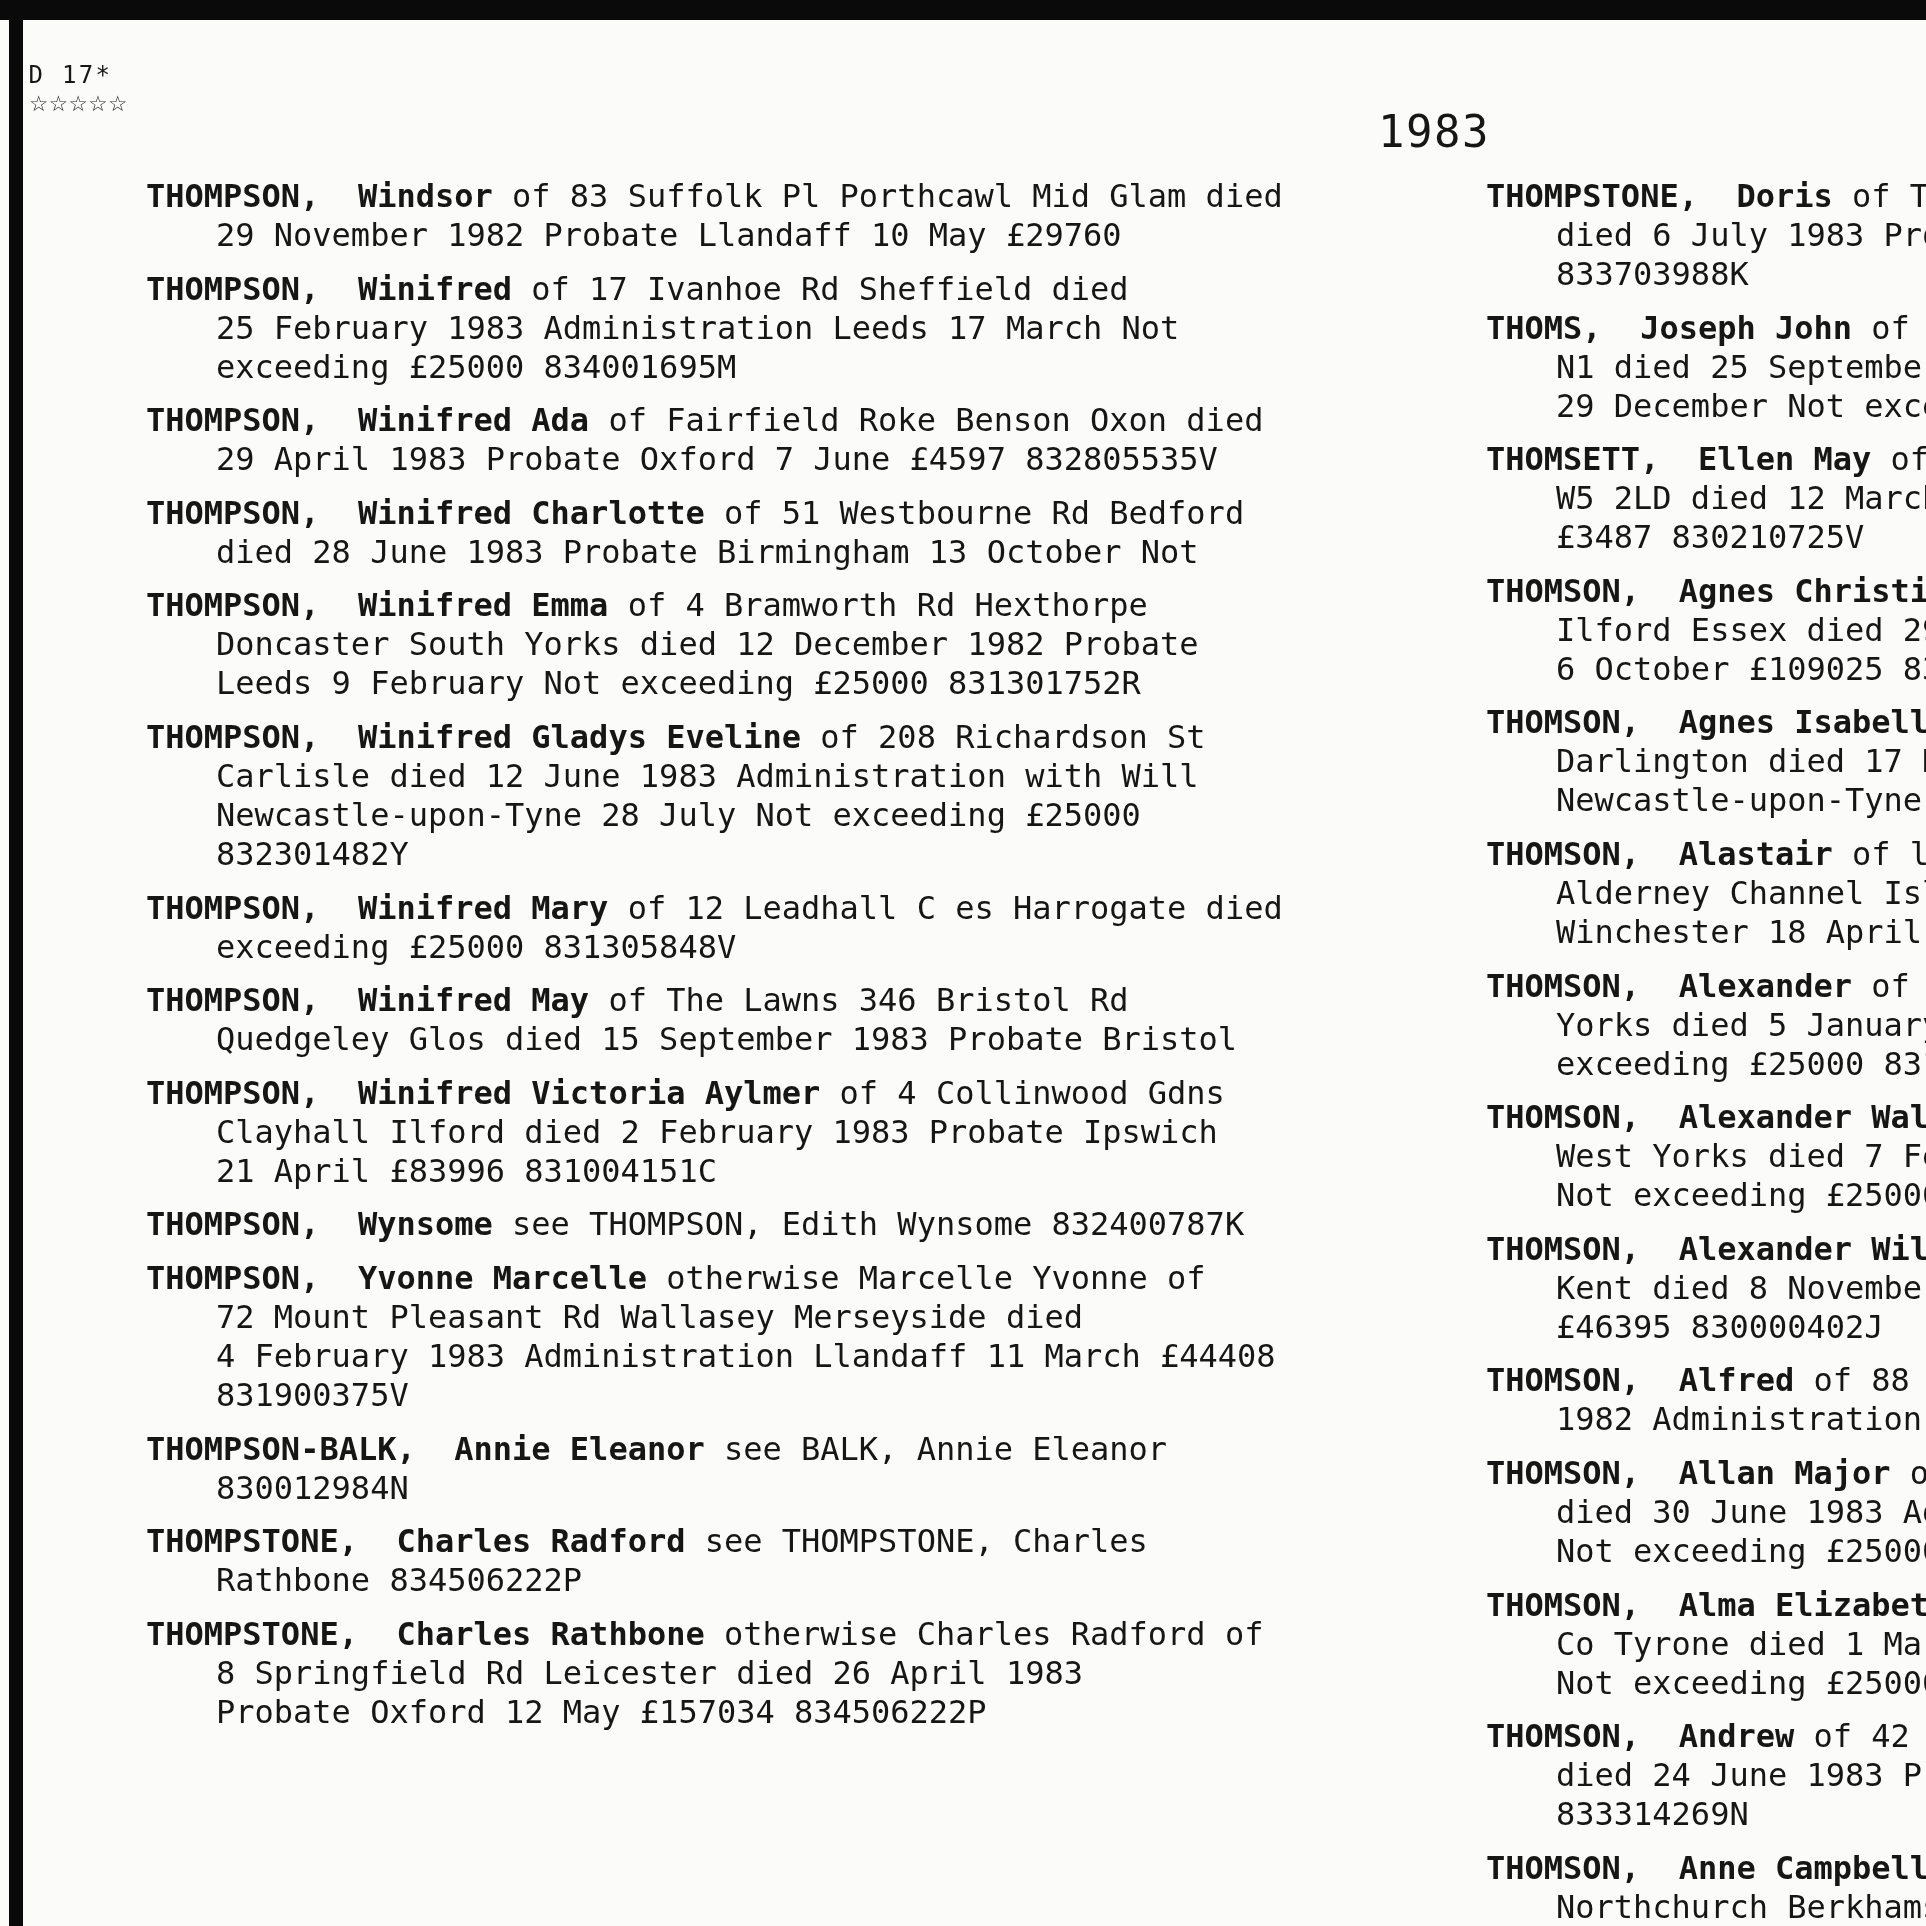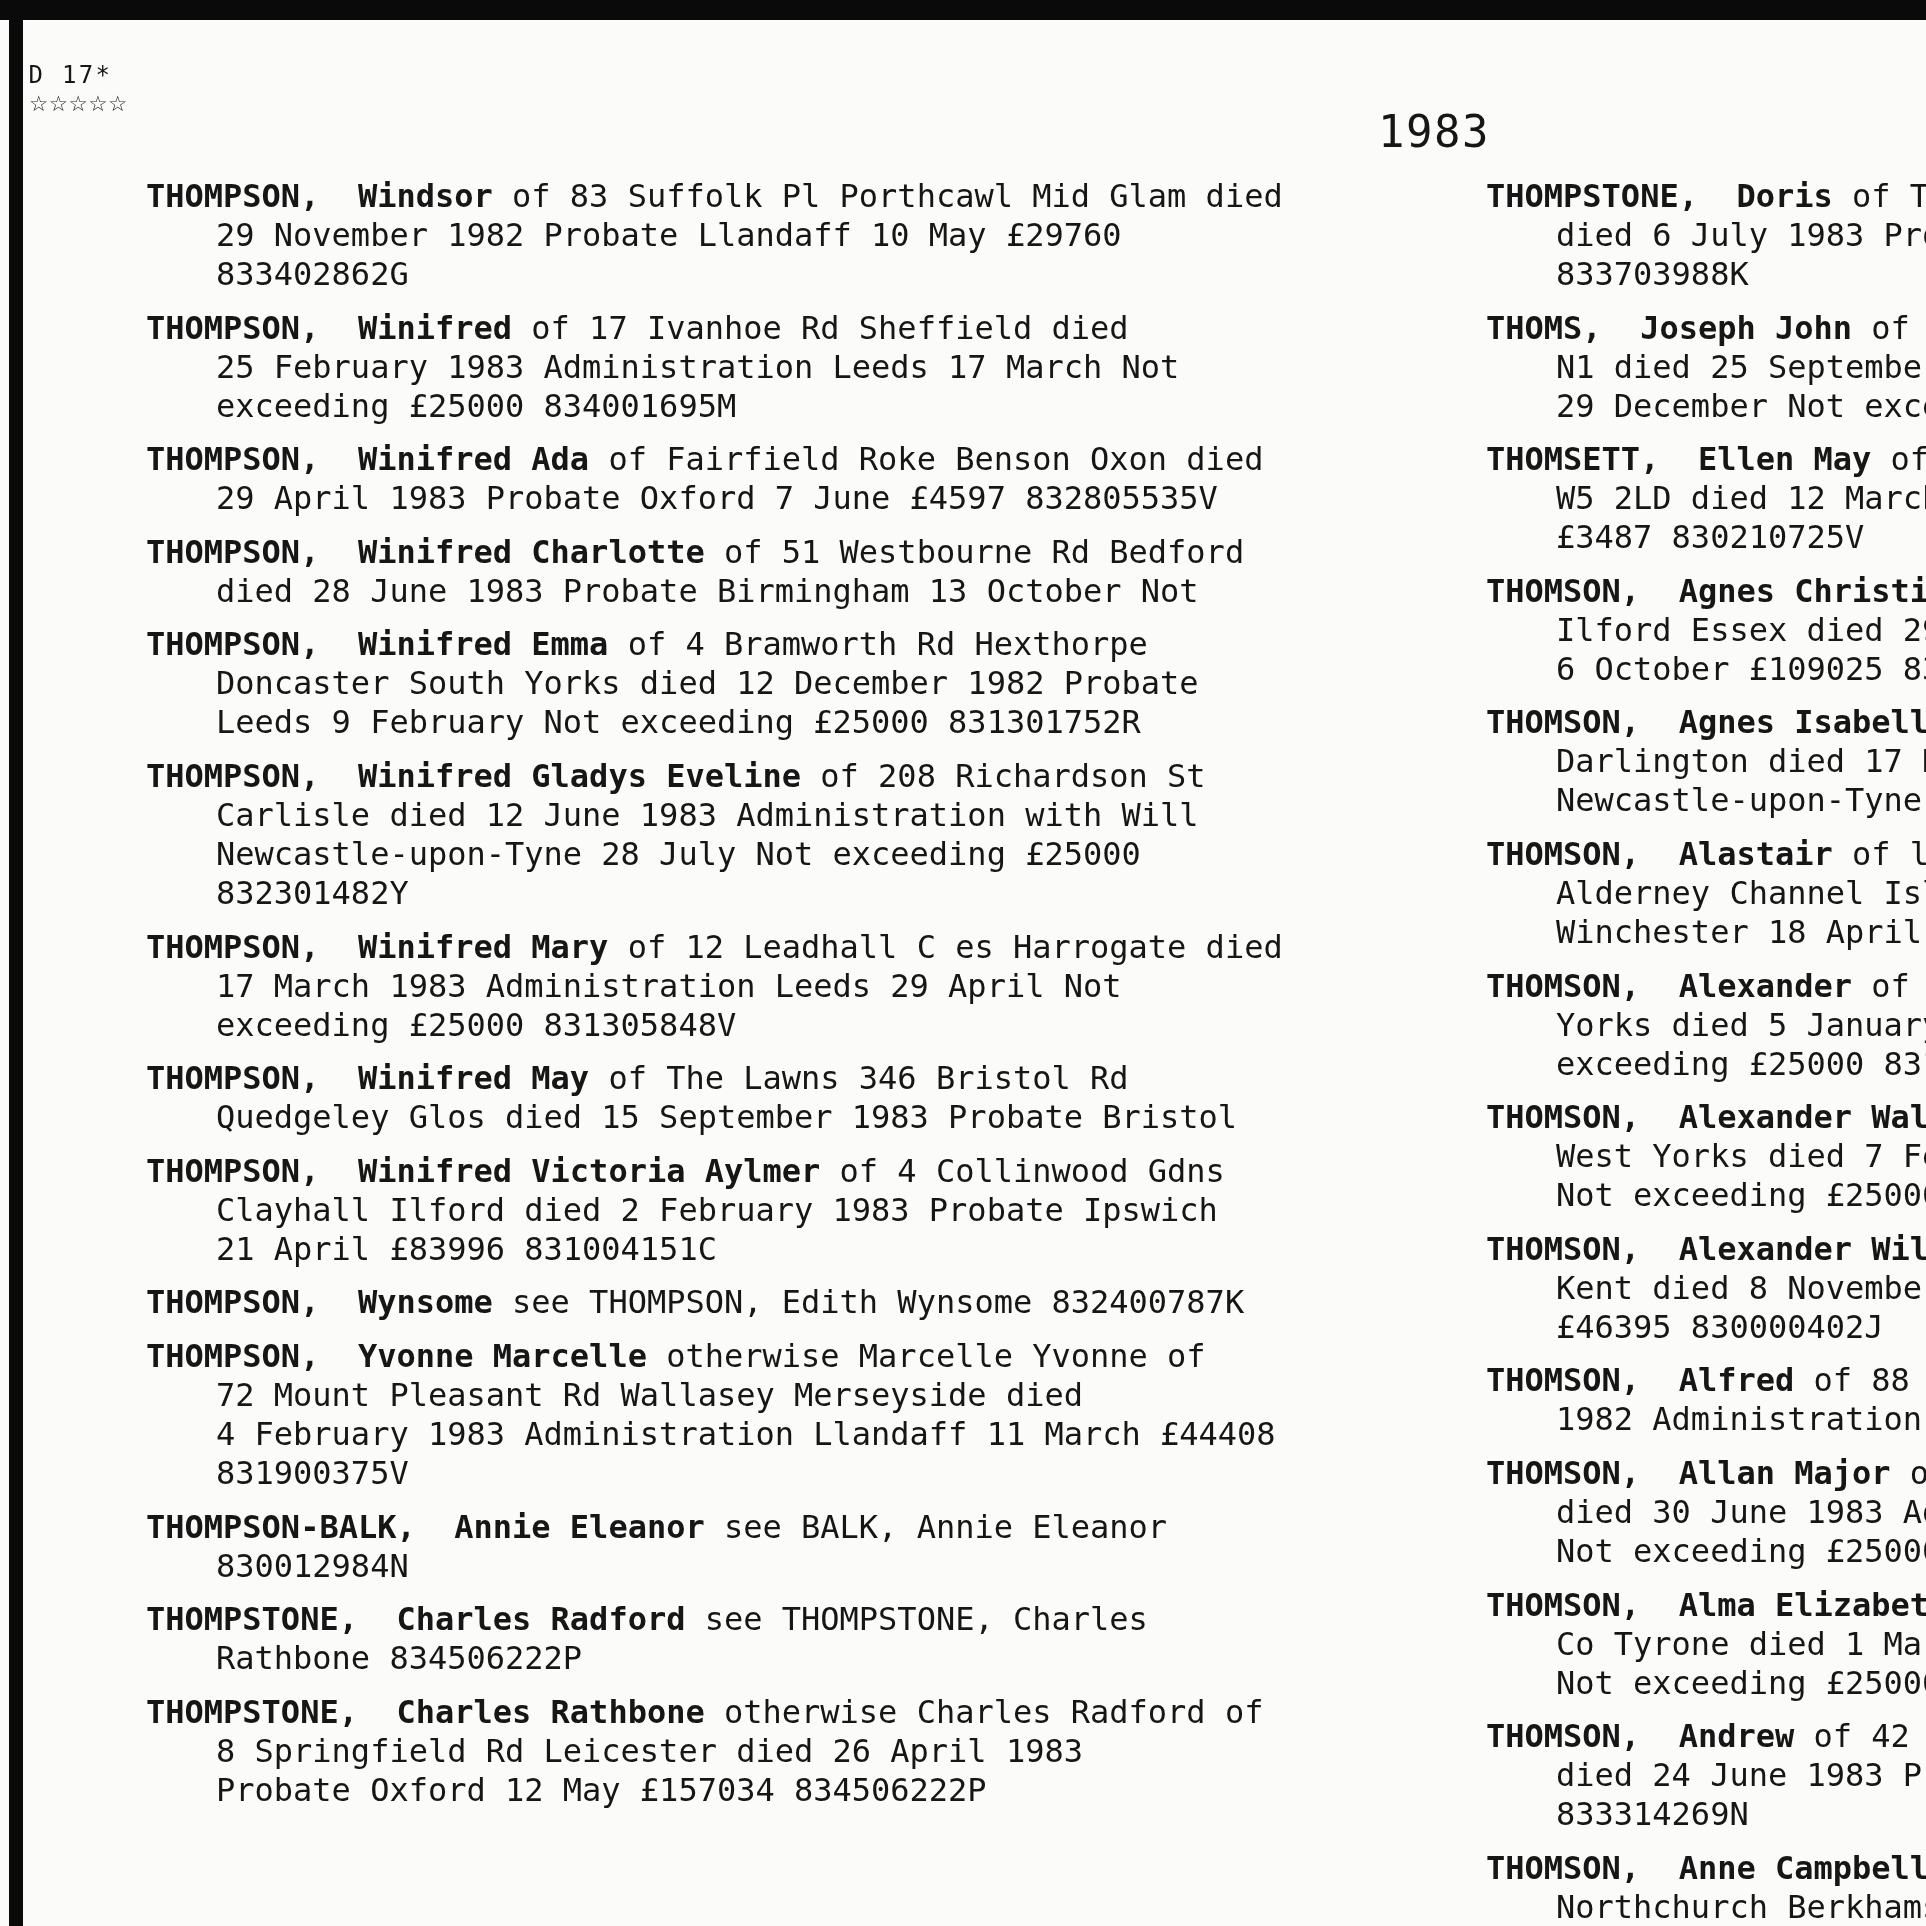--- a/index.html
+++ b/index.html
@@ -36,21 +36,20 @@
 
 <div class="folio" style="left:28.5px;top:61px;">D 17*</div>
 <div class="stars" style="left:29px;top:93px;">☆☆☆☆☆</div>
 
 <div id="year">1983</div>
 
 <div class="col" id="col-left">
     <div class="entry">
       <div class="ln first"><span class="nm">THOMPSON,  Windsor</span> of 83 Suffolk Pl Porthcawl Mid Glam died</div>
       <div class="ln cont">29 November 1982 Probate Llandaff 10 May £29760</div>
-      <div class="ln cont">833402862G</div>
     </div>
     <div class="entry">
       <div class="ln first"><span class="nm">THOMPSON,  Winifred</span> of 17 Ivanhoe Rd Sheffield died</div>
       <div class="ln cont">25 February 1983 Administration Leeds 17 March Not</div>
       <div class="ln cont">exceeding £25000 834001695M</div>
     </div>
     <div class="entry">
       <div class="ln first"><span class="nm">THOMPSON,  Winifred Ada</span> of Fairfield Roke Benson Oxon died</div>
       <div class="ln cont">29 April 1983 Probate Oxford 7 June £4597 832805535V</div>
     </div>
@@ -64,21 +63,20 @@
       <div class="ln cont">Leeds 9 February Not exceeding £25000 831301752R</div>
     </div>
     <div class="entry">
       <div class="ln first"><span class="nm">THOMPSON,  Winifred Gladys Eveline</span> of 208 Richardson St</div>
       <div class="ln cont">Carlisle died 12 June 1983 Administration with Will</div>
       <div class="ln cont">Newcastle-upon-Tyne 28 July Not exceeding £25000</div>
       <div class="ln cont">832301482Y</div>
     </div>
     <div class="entry">
       <div class="ln first"><span class="nm">THOMPSON,  Winifred Mary</span> of 12 Leadhall C es Harrogate died</div>
-      <div class="ln cont">17 March 1983 Administration Leeds 29 April Not</div>
       <div class="ln cont">exceeding £25000 831305848V</div>
     </div>
     <div class="entry">
       <div class="ln first"><span class="nm">THOMPSON,  Winifred May</span> of The Lawns 346 Bristol Rd</div>
       <div class="ln cont">Quedgeley Glos died 15 September 1983 Probate Bristol</div>
     </div>
     <div class="entry">
       <div class="ln first"><span class="nm">THOMPSON,  Winifred Victoria Aylmer</span> of 4 Collinwood Gdns</div>
       <div class="ln cont">Clayhall Ilford died 2 February 1983 Probate Ipswich</div>
       <div class="ln cont">21 April £83996 831004151C</div>

